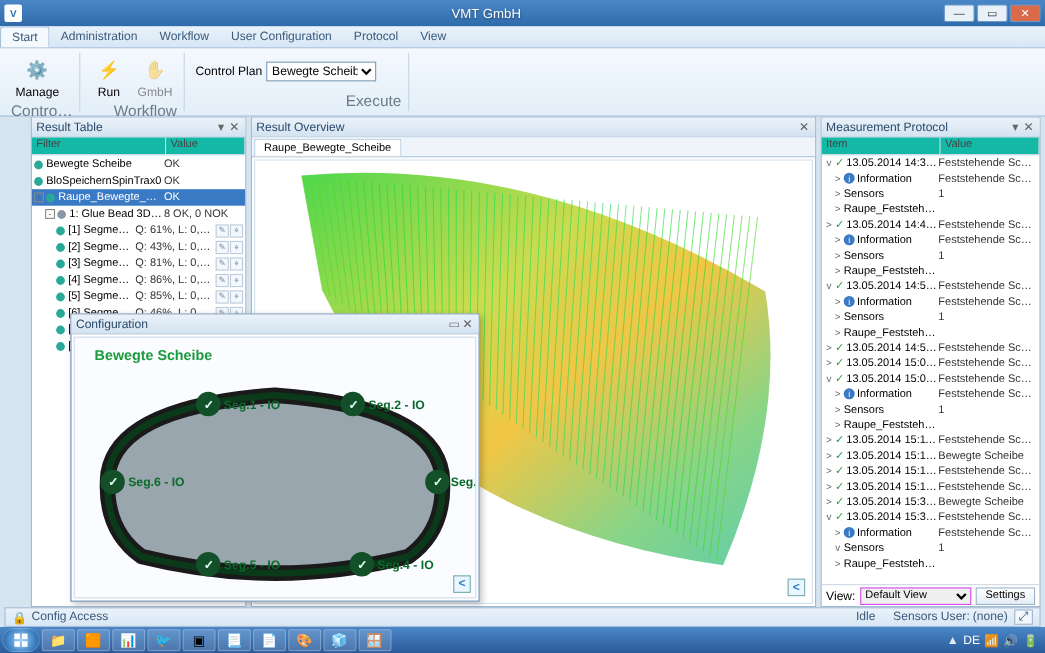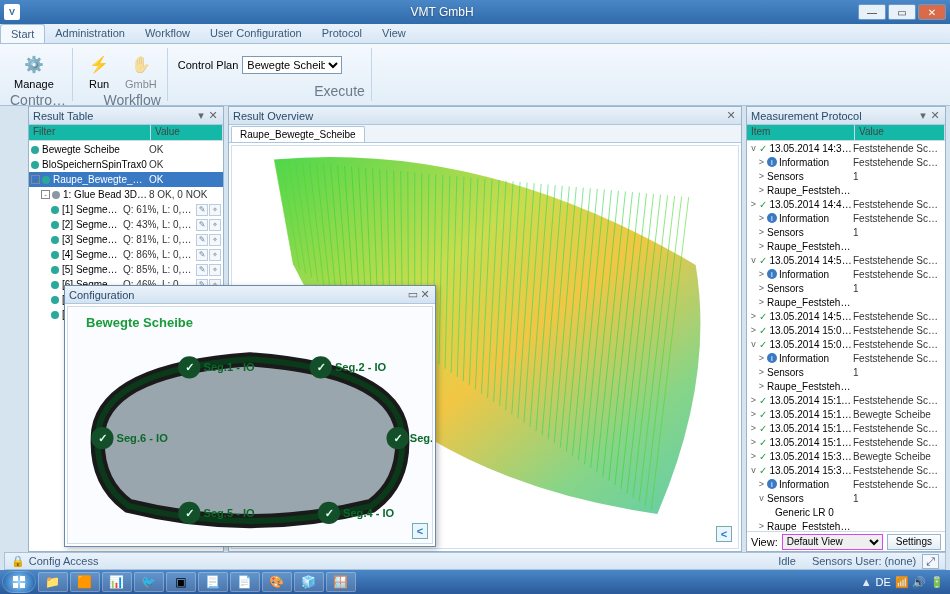--- a/index.html
+++ b/index.html
@@ -521,26 +521,20 @@
           <span class="pn">Information</span>
           <span class="pv">Feststehende Scheibe</span>
         </div>
         <div class="proto-row">
           <span style="display: inline-block; width: 8px;"></span>
           <span class="exp2">v</span>
           <span class="pn">Sensors</span>
           <span class="pv">1</span>
         </div>
         <div class="proto-row">
-          <span style="display: inline-block; width: 16px;"></span>
-          <span class="exp2"></span>
-          <span class="pn">Generic LR 0</span>
-          <span class="pv"></span>
-        </div>
-        <div class="proto-row">
           <span style="display: inline-block; width: 8px;"></span>
           <span class="exp2">&gt;</span>
           <span class="pn">Raupe_Feststehende_S…</span>
           <span class="pv"></span>
         </div>
       </div>
     <div class="right-foot">
       <span>View:</span>
       <select><option>Default View</option></select>
       <button>Settings</button>

